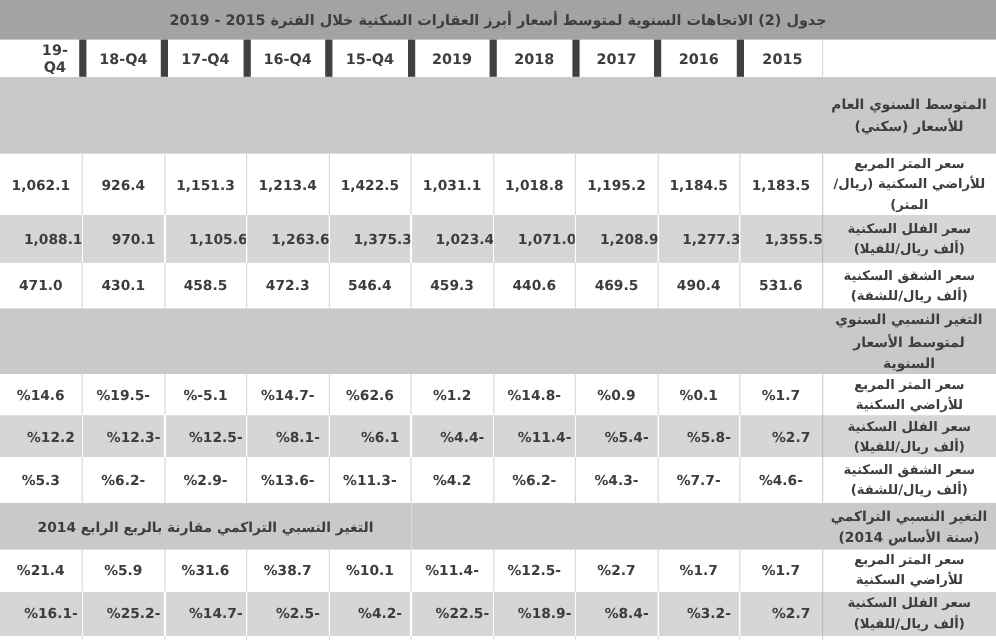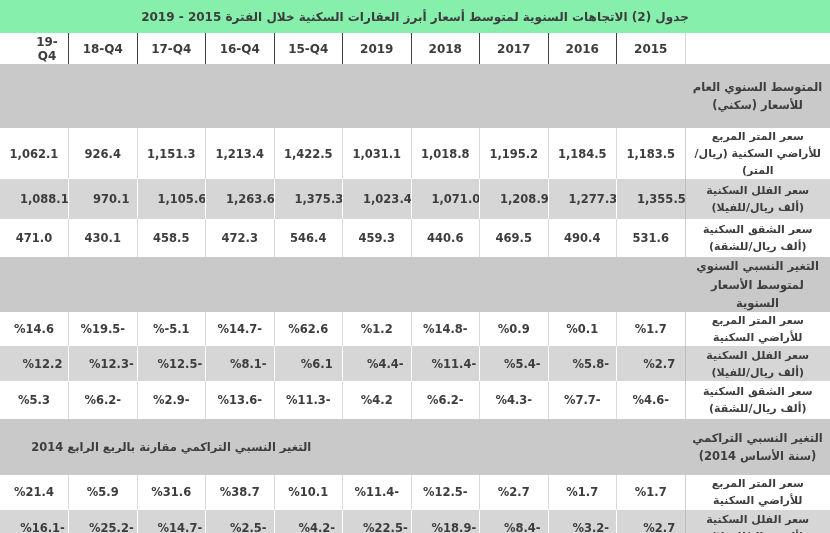--- a/index.html
+++ b/index.html
@@ -19,27 +19,27 @@
   }
   table.price-table td {
     text-align: center;
     vertical-align: middle;
     font-weight: bold;
     overflow: hidden;
     padding: 0 3px;
   }
   
   .title-cell {
-    background: #86efac;
+    background: #a3a3a3;
     font-size: 12px;
   }
   
   .year-cell {
     font-size: 12px;
-    border-left: 1px solid #404040;
+    border-left: 6px solid #404040;
     direction: ltr;
     background: #ffffff;
   }
   .years-row .label-spacer { border-left: 1px solid #d9d9d9; background: #ffffff; }
   .years-row td:last-child { border-left: none; padding-left: 29px; }
   
   .band-row td { background: #c9c9c9; font-size: 11.5px; }
   .band-label { line-height: 1.6; padding: 0 6px; }
   .band-note { font-size: 11.5px; }
   
@@ -174,21 +174,21 @@
         <td class="value-cell">%7.7-</td>
         <td class="value-cell">%4.3-</td>
         <td class="value-cell">%6.2-</td>
         <td class="value-cell">%4.2</td>
         <td class="value-cell">%11.3-</td>
         <td class="value-cell">%13.6-</td>
         <td class="value-cell">%2.9-</td>
         <td class="value-cell">%6.2-</td>
         <td class="value-cell">%5.3</td>
       </tr>
-      <tr class="band-row" style="height: 56px;">
+      <tr class="band-row" style="height: 39px;">
         <td class="band-label">التغير النسبي التراكمي (سنة الأساس 2014)</td>
         <td class="band-fill" colspan="5"></td>
         <td class="band-note" colspan="5">التغير النسبي التراكمي مقارنة بالربع الرابع 2014</td>
       </tr>
       <tr class="data-row" style="height: 33px;">
         <td class="row-label">سعر المتر المربع للأراضي السكنية</td>
         <td class="value-cell">%1.7</td>
         <td class="value-cell">%1.7</td>
         <td class="value-cell">%2.7</td>
         <td class="value-cell">%12.5-</td>

